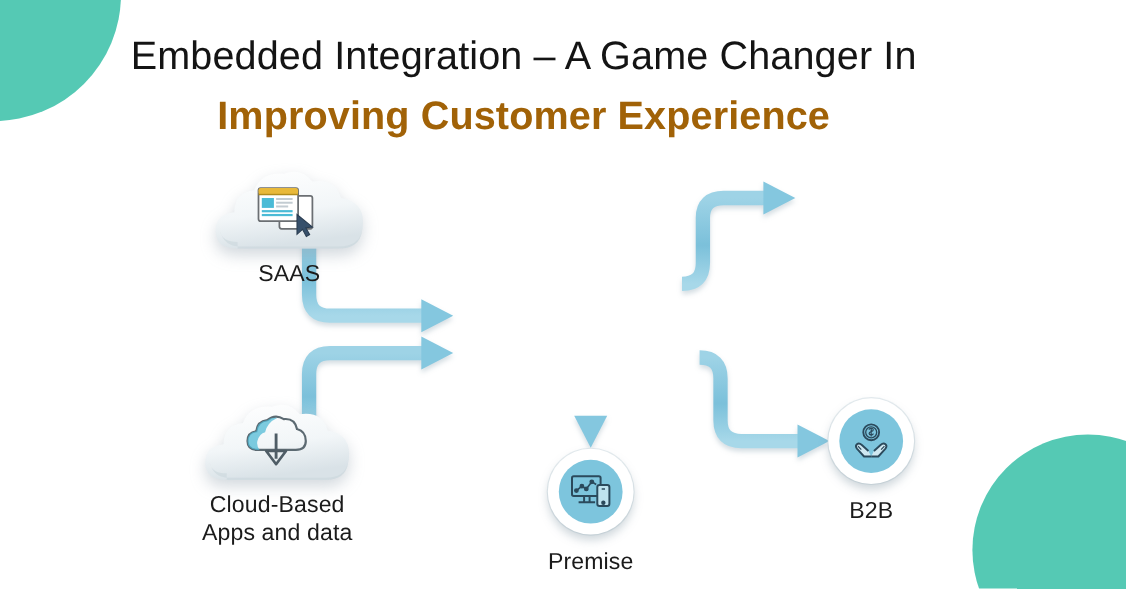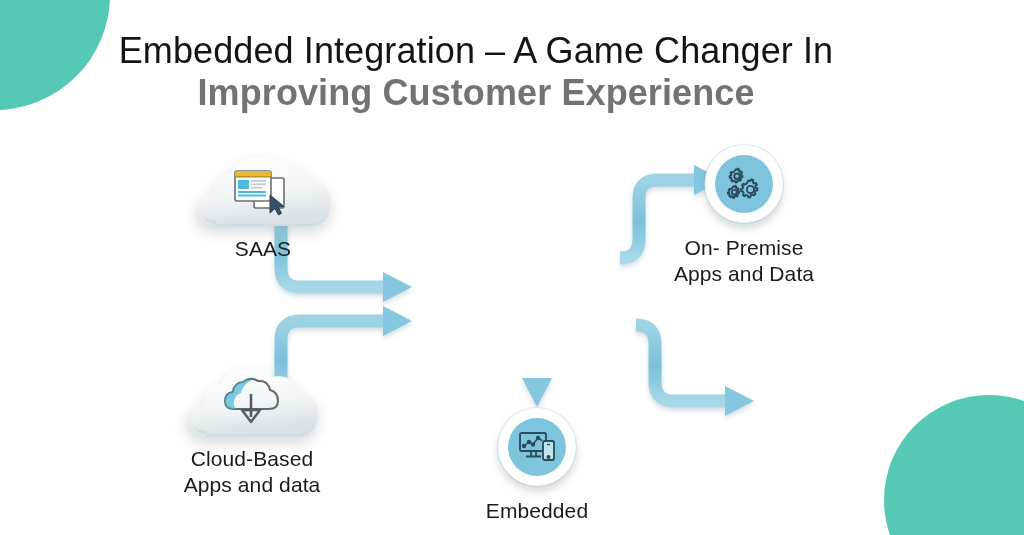--- a/index.html
+++ b/index.html
@@ -27,22 +27,22 @@
   
   .title-wrap {
     position:absolute; left:0; top:30px; width:952px;
     text-align:center; line-height:1.18;
   }
   .title-line1 {
     font-size:36px; font-weight:400; color:#141414;
     letter-spacing:.1px; white-space:nowrap;
   }
   .title-line2 {
-    font-size:36px; font-weight:700; color:#737373;
-    letter-spacing:.1px; white-space:nowrap; margin-top:0;
+    font-size:36px; font-weight:700; color:#a16207;
+    letter-spacing:.1px; white-space:nowrap; margin-top:12px;
   }
 
   
   #arrows { position:absolute; left:0; top:0; width:1024px; height:535px; }
 
   
   .cloud-node { position:absolute; }
   .cloud-shape { position:relative; }
   .cloud-svg { display:block; filter:drop-shadow(0 6px 7px rgba(120,140,155,.33)); }
   .cloud-icon { position:absolute; display:flex; align-items:center; justify-content:center; }
@@ -184,57 +184,55 @@
           <rect x="21" y="19.8" width="11" height="1.8" fill="#c3ccd2"></rect>
 
           <path d="M40,28 L40,46 L45,41.5 L48.5,48 L51.5,46.2 L48,40 L54,39.5 Z" fill="#37506b" stroke="#2b3e52" stroke-width="1"></path>
         </svg>
       </div>
     </div>
     <div class="node-label" style="left:-55px; top:86px;">SAAS</div>
   </div>
 
 
-  <div class="circle-node" id="onpremise" style="left:705px; top:145px;">
-    <div class="circle-ring">
-      <div class="circle-fill">
-        <svg width="40" height="40" viewBox="0 0 40 40">
-          <g fill="none" stroke="#2b4a5c" stroke-width="1.9" stroke-linejoin="round">
-            <path d="M24.5,16.5 l1.9,.4 1.2,-1.6 1.7,1.1 -.6,1.8 1.4,1.4 1.8,-.6 1,1.8 -1.5,1.2 .3,1.9 1.9,.6 -.4,2 -1.9,.1 -.9,1.7 1.1,1.6 -1.5,1.4 -1.7,-.9 -1.7,.9 -.2,1.9 -2,.2 -.6,-1.8 -1.8,-.6 -1.5,1.2 -1.6,-1.3 .8,-1.7 -.8,-1.7 -1.9,-.3 -.1,-2 1.8,-.6 .5,-1.8 -1.2,-1.5 1.3,-1.5 1.7,.7 1.6,-.9 z"></path>
-            <circle cx="26.5" cy="25.5" r="3.6"></circle>
-            <path d="M11.5,5.5 l1.5,.3 .9,-1.2 1.3,.8 -.4,1.4 1.1,1.1 1.4,-.5 .8,1.4 -1.2,.9 .2,1.5 1.5,.5 -.3,1.5 -1.5,.1 -.7,1.3 .9,1.2 -1.2,1.1 -1.3,-.7 -1.3,.7 -.2,1.5 -1.5,.1 -.5,-1.4 -1.4,-.5 -1.1,.9 -1.3,-1 .6,-1.3 -.6,-1.3 -1.5,-.2 -.1,-1.5 1.4,-.5 .4,-1.4 -.9,-1.2 1,-1.2 1.3,.6 1.2,-.7 z"></path>
-            <circle cx="13" cy="12.2" r="2.7"></circle>
-            <path d="M9,22.5 l1.3,.3 .8,-1.1 1.1,.7 -.4,1.2 1,1 1.2,-.4 .7,1.2 -1,.8 .2,1.3 1.3,.4 -.3,1.3 -1.3,.1 -.6,1.1 .8,1.1 -1,1 -1.2,-.6 -1.1,.6 -.2,1.3 -1.3,.1 -.4,-1.2 -1.2,-.4 -1,.8 -1.1,-.9 .5,-1.1 -.5,-1.2 -1.3,-.2 -.1,-1.3 1.2,-.4 .4,-1.2 -.8,-1 .9,-1.1 1.1,.5 1.1,-.6 z"></path>
-            <circle cx="10.3" cy="28.3" r="2.4"></circle>
-          </g>
-        </svg>
-      </div>
-    </div>
-    <div class="node-label" style="left:-91px; top:90px;">
-      <div>On- Premise</div>
-      <div>Apps and Data</div>
-    </div>
-  </div>
 
   <div class="circle-node" id="devices" style="left:498px; top:408px;">
     <div class="circle-ring">
       <div class="circle-fill">
         <svg width="40" height="36" viewBox="0 0 40 36">
           <g fill="none" stroke="#2b4a5c" stroke-width="1.8" stroke-linejoin="round">
             <rect x="3" y="4" width="26" height="18" rx="1.6"></rect>
             <path d="M14,22 L14,27 M19,22 L19,27 M9,27.5 L24,27.5"></path>
             <polyline points="7,17 12,13 16,15.5 21,9 25,11.5" stroke-width="1.5"></polyline>
             <circle cx="7" cy="17" r="1.3" fill="#2b4a5c"></circle>
             <circle cx="12" cy="13" r="1.3" fill="#2b4a5c"></circle>
             <circle cx="16" cy="15.5" r="1.3" fill="#2b4a5c"></circle>
             <circle cx="21" cy="9" r="1.3" fill="#2b4a5c"></circle>
             <rect x="26" y="12" width="11" height="19" rx="2" fill="#bfe3ef"></rect>
             <path d="M30,15.5 L33,15.5" stroke-width="1.3"></path>
             <circle cx="31.5" cy="28" r="1.1" fill="#2b4a5c"></circle>
           </g>
         </svg>
       </div>
     </div>
-    <div class="node-label" style="left:-91px; top:90px;">Embedded</div>
-  </div>
-
+    <div class="node-label" style="left:-91px; top:90px;">Premise</div>
+  </div>
+
+  <div class="circle-node" id="b2b" style="left:753px; top:362px;">
+    <div class="circle-ring">
+      <div class="circle-fill">
+        <svg width="40" height="36" viewBox="0 0 40 36">
+          <g fill="none" stroke="#2b4a5c" stroke-width="1.7" stroke-linejoin="round">
+            <circle cx="20" cy="10" r="7.2"></circle>
+            <circle cx="20" cy="10" r="5" stroke-width="1.2"></circle>
+            <path d="M20,6.2 L20,13.8 M18.1,7.6 Q18.1,6.3 20,6.3 Q21.9,6.3 21.9,7.6
+                     Q21.9,8.9 20,9.4 Q18.1,9.9 18.1,11.2 Q18.1,12.5 20,12.5 Q21.9,12.5 21.9,11.2" stroke-width="1.1"></path>
+            <path d="M17.5,27 L11.5,21.5 Q9,19.2 7,20.8 Q5.2,22.4 7,24.8 L13.5,32 L20,32" fill="#cfe8f1"></path>
+            <path d="M22.5,27 L28.5,21.5 Q31,19.2 33,20.8 Q34.8,22.4 33,24.8 L26.5,32 L20,32" fill="#cfe8f1"></path>
+            <path d="M8,22.5 L11,25.8 M32,22.5 L29,25.8" stroke-width="1.1"></path>
+          </g>
+        </svg>
+      </div>
+    </div>
+    <div class="node-label" style="left:-91px; top:90px;">B2B</div>
+  </div>
 
 </div>
 
 </body></html>

